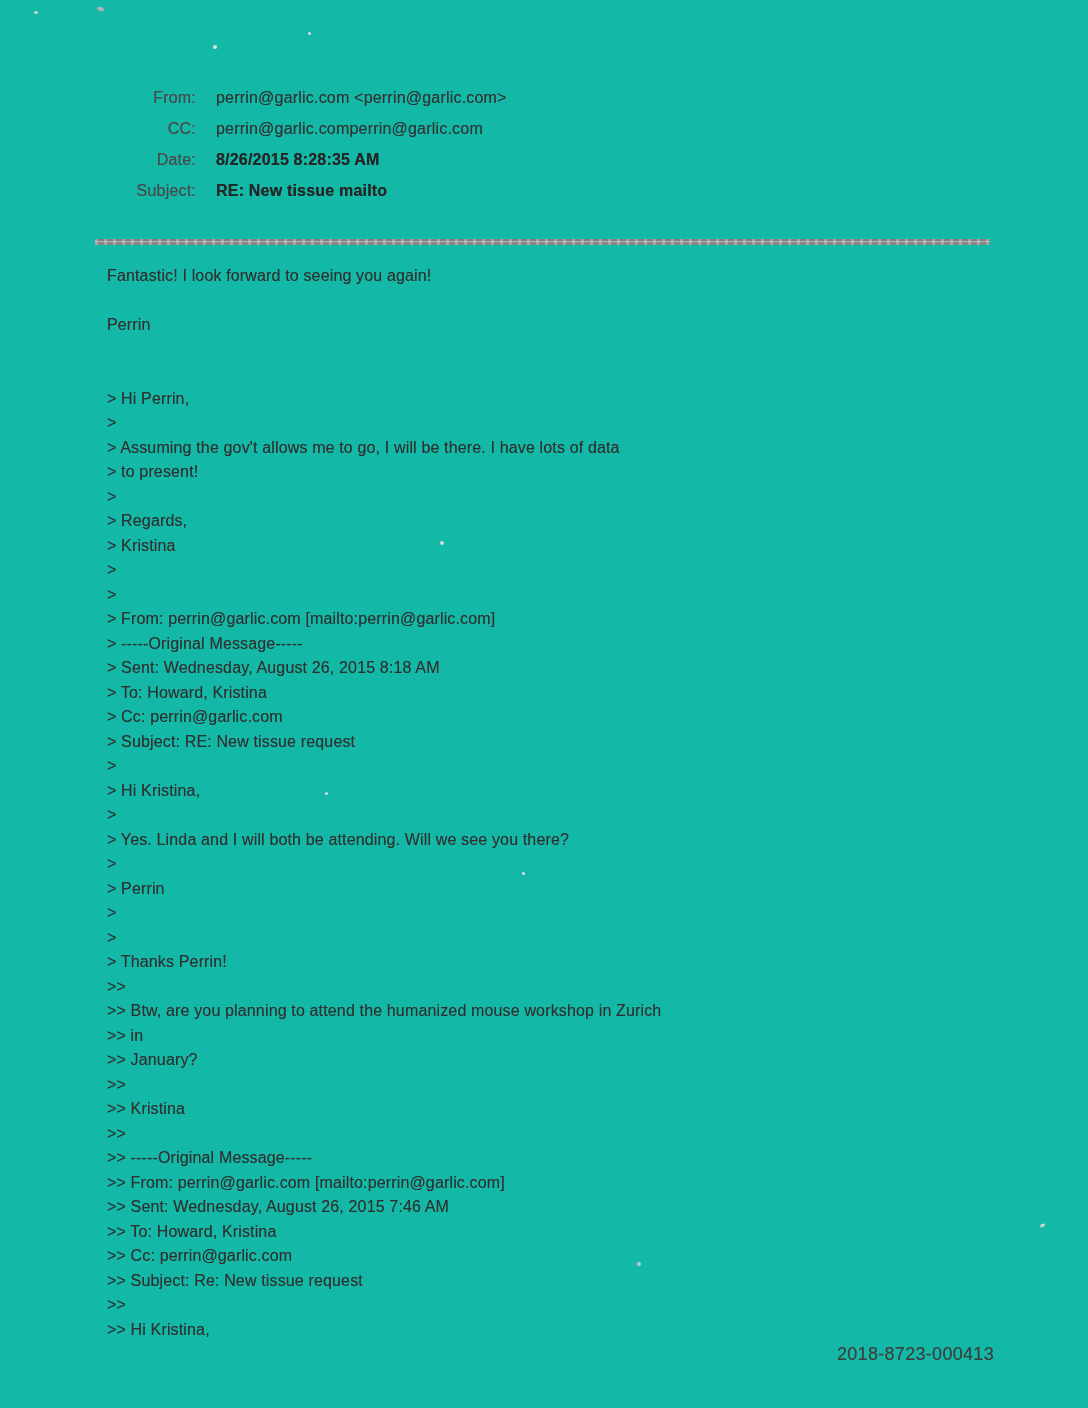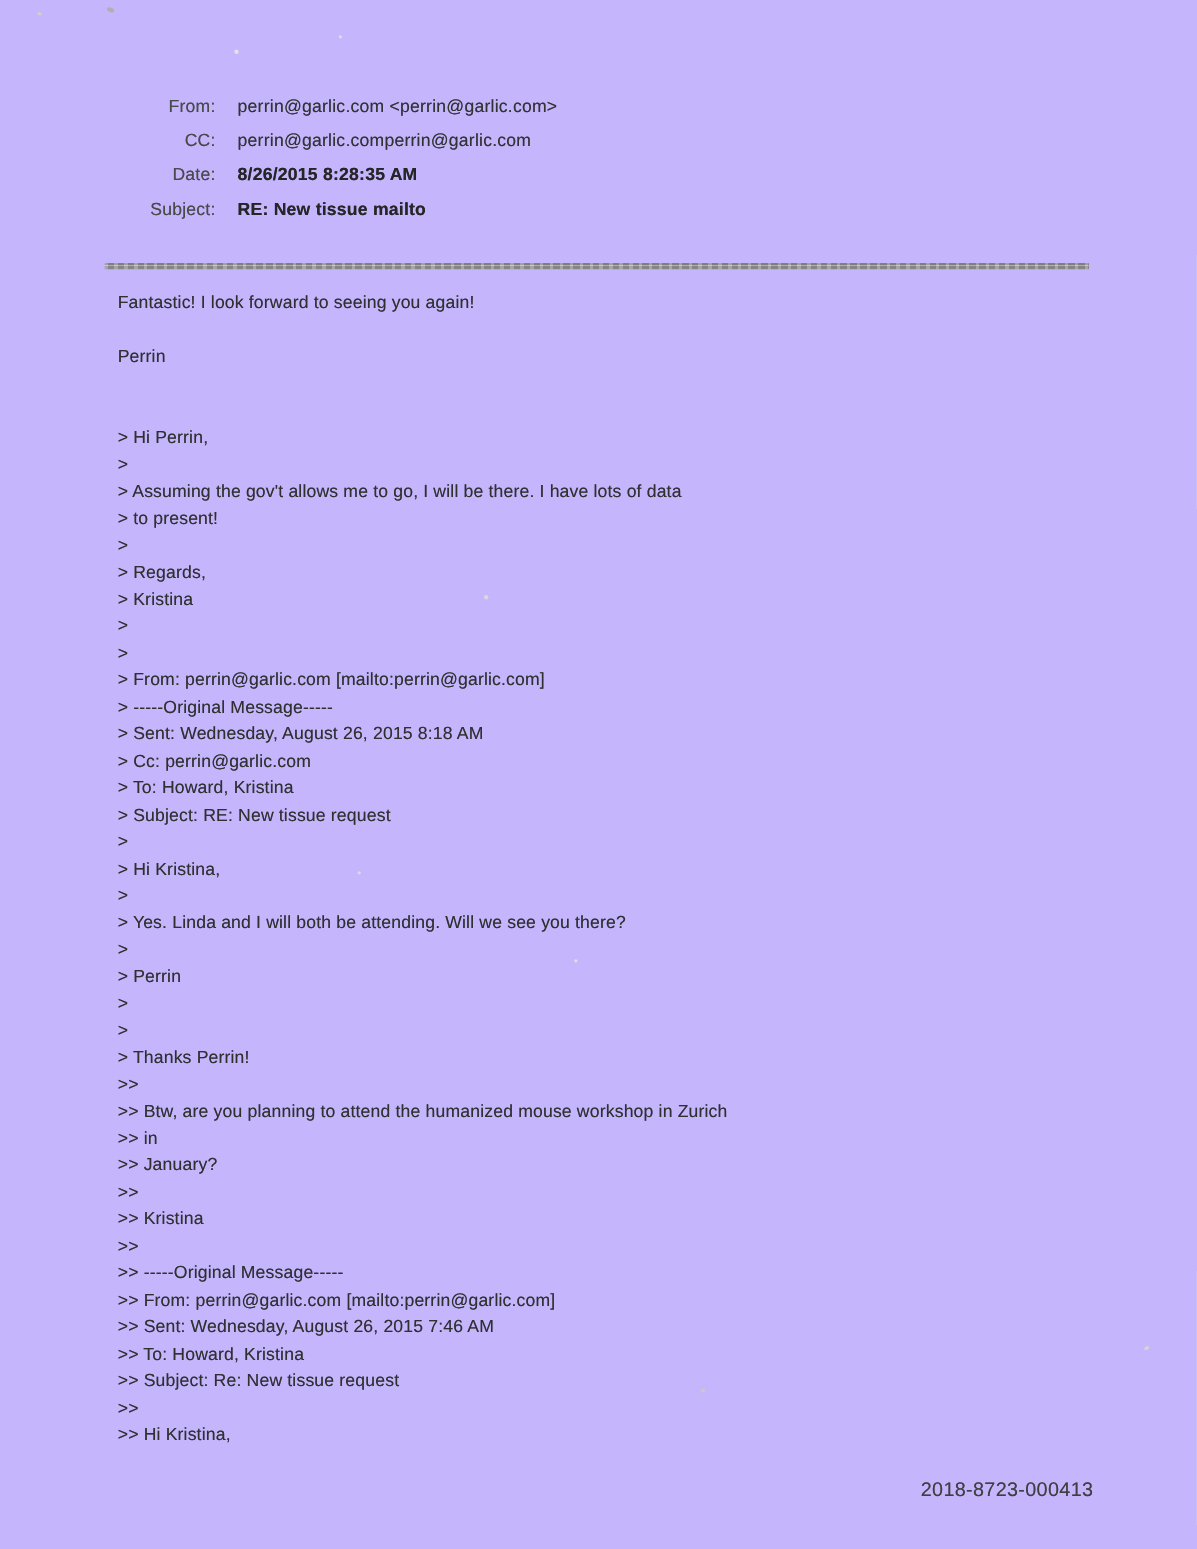--- a/index.html
+++ b/index.html
@@ -10,21 +10,21 @@
     width: 1088px;
     height: 1408px;
     background: #f4f4f2;
     font-family: "Liberation Sans", sans-serif;
     position: relative;
     overflow: hidden;
   }
   .page {
     position: absolute;
     inset: 0;
-    background: #c4b5fd;
+    background: #14b8a6;
     color: #2f2f2f;
     text-decoration: underline;
   }
   
   .header-table {
     position: absolute;
     top: 82px;
     left: 95px;
     border-collapse: collapse;
   }
@@ -154,22 +154,22 @@
       <div class="body-line">&gt; Assuming the gov't allows me to go, I will be there. I have lots of data</div>
       <div class="body-line">&gt; to present!</div>
       <div class="body-line">&gt;</div>
       <div class="body-line">&gt; Regards,</div>
       <div class="body-line">&gt; Kristina</div>
       <div class="body-line">&gt;</div>
       <div class="body-line">&gt;</div>
       <div class="body-line">&gt; From: perrin@garlic.com [mailto:perrin@garlic.com]</div>
       <div class="body-line">&gt; -----Original Message-----</div>
       <div class="body-line">&gt; Sent: Wednesday, August 26, 2015 8:18 AM</div>
+      <div class="body-line">&gt; To: Howard, Kristina</div>
       <div class="body-line">&gt; Cc: perrin@garlic.com</div>
-      <div class="body-line">&gt; To: Howard, Kristina</div>
       <div class="body-line">&gt; Subject: RE: New tissue request</div>
       <div class="body-line">&gt;</div>
       <div class="body-line">&gt; Hi Kristina,</div>
       <div class="body-line">&gt;</div>
       <div class="body-line">&gt; Yes. Linda and I will both be attending. Will we see you there?</div>
       <div class="body-line">&gt;</div>
       <div class="body-line">&gt; Perrin</div>
       <div class="body-line">&gt;</div>
       <div class="body-line">&gt;</div>
       <div class="body-line">&gt; Thanks Perrin!</div>
@@ -177,20 +177,21 @@
       <div class="body-line">&gt;&gt; Btw, are you planning to attend the humanized mouse workshop in Zurich</div>
       <div class="body-line">&gt;&gt; in</div>
       <div class="body-line">&gt;&gt; January?</div>
       <div class="body-line">&gt;&gt;</div>
       <div class="body-line">&gt;&gt; Kristina</div>
       <div class="body-line">&gt;&gt;</div>
       <div class="body-line">&gt;&gt; -----Original Message-----</div>
       <div class="body-line">&gt;&gt; From: perrin@garlic.com [mailto:perrin@garlic.com]</div>
       <div class="body-line">&gt;&gt; Sent: Wednesday, August 26, 2015 7:46 AM</div>
       <div class="body-line">&gt;&gt; To: Howard, Kristina</div>
+      <div class="body-line">&gt;&gt; Cc: perrin@garlic.com</div>
       <div class="body-line">&gt;&gt; Subject: Re: New tissue request</div>
       <div class="body-line">&gt;&gt;</div>
       <div class="body-line">&gt;&gt; Hi Kristina,</div>
     </div>
 
   <div class="bates">2018-8723-000413</div>
 
 </div>
 
 </body></html>

